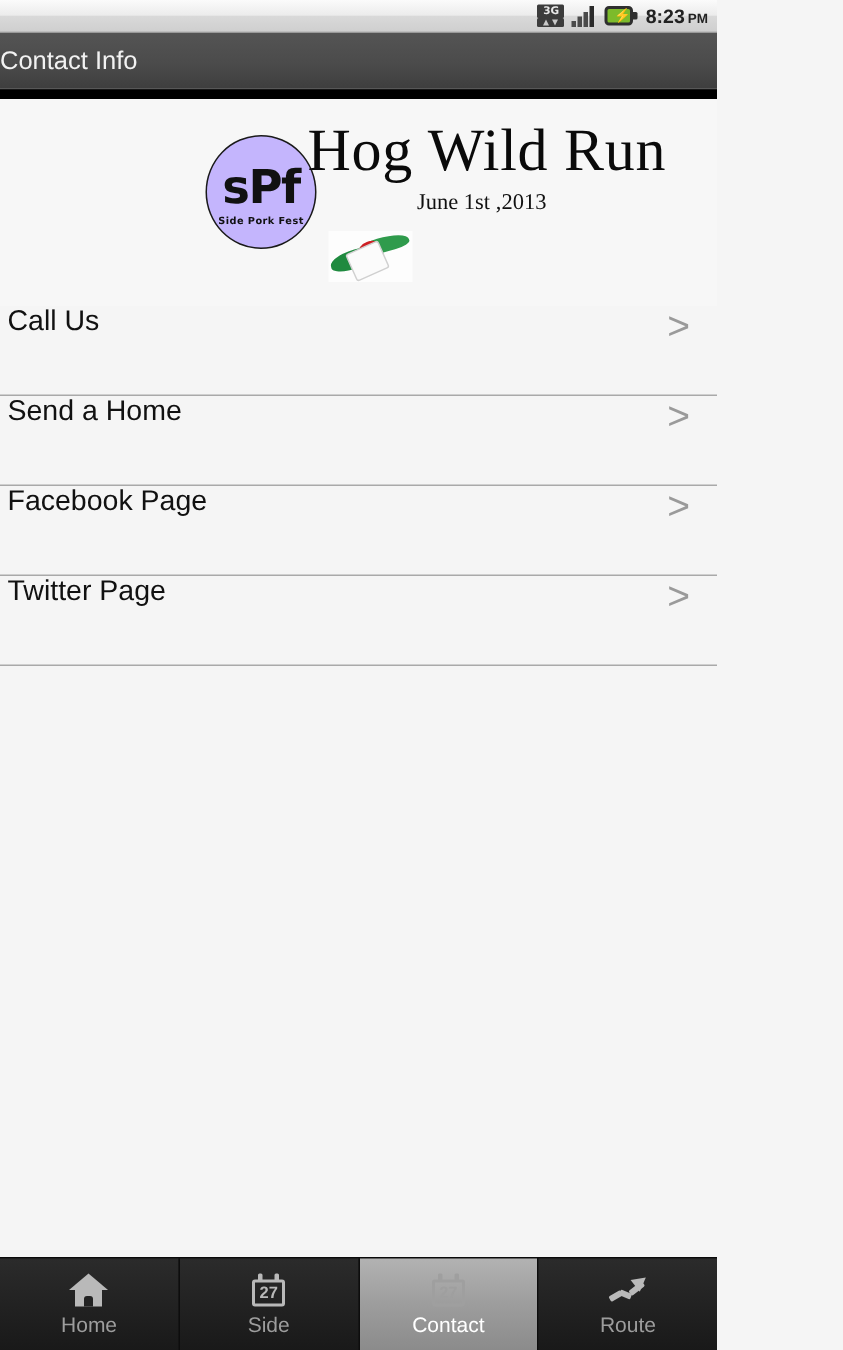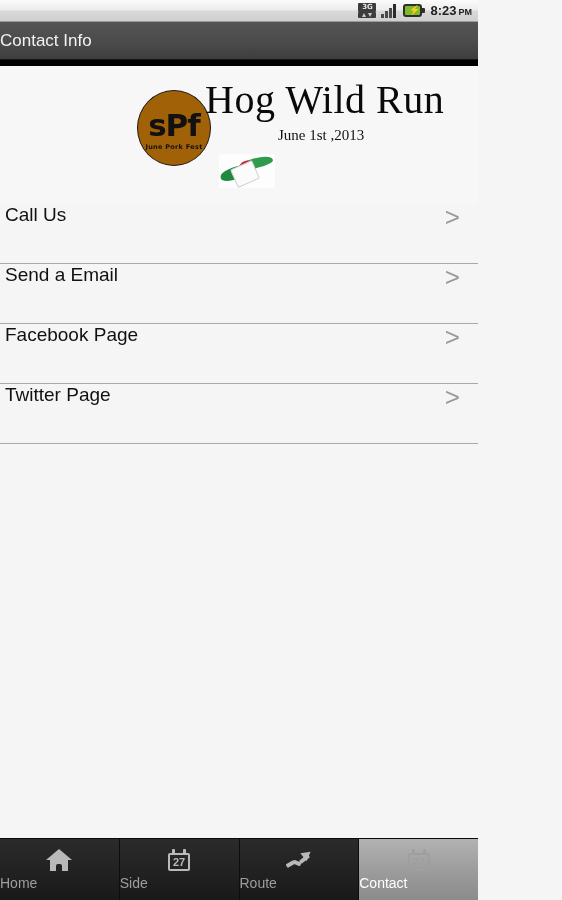--- a/index.html
+++ b/index.html
@@ -80,21 +80,21 @@
 
   
   .banner {
     flex:0 0 138px; height:138px; position:relative;
     background:#f7f7f7; overflow:hidden;
   }
   .spf-logo {
     position:absolute; left:137px; top:24px; width:74px; height:76px;
     border:1.6px solid #1a1a1a; border-radius:50%;
     display:flex; flex-direction:column; align-items:center; justify-content:center;
-    background:#a16207;
+    background:#c4b5fd;
   }
   .spf-logo .spf-mark {
     font-family:"DejaVu Sans", sans-serif;
     font-size:31px; font-weight:bold; color:#111; line-height:30px;
     letter-spacing:-1px; margin-top:4px;
   }
   .spf-logo .spf-sub {
     font-family:"DejaVu Sans", sans-serif;
     font-size:6.5px; font-weight:bold; color:#111; margin-top:3px; letter-spacing:0.3px;
   }
@@ -172,21 +172,21 @@
   }
   .list-filler { background:#f5f5f5; }
 
   
   .tabbar {
     flex:0 0 62px; height:62px; display:flex;
     border-top:1px solid #0a0a0a; background:#1b1b1b;
   }
   .tab {
     flex:1 1 0; position:relative;
-    display:flex; flex-direction:column; justify-content:center;
+    display:flex; flex-direction:column; align-items:center; justify-content:center;
     background:linear-gradient(to bottom,#2b2b2b 0%,#232323 45%,#191919 100%);
     border-right:1px solid #0d0d0d; cursor:pointer; gap:3px;
   }
   .tab:last-child { border-right:none; }
   .tab.active {
     background:linear-gradient(to bottom,#b2b2b2 0%,#9d9d9d 50%,#8b8b8b 100%);
   }
   .tab .tab-label {
     font-family:"Liberation Sans", sans-serif;
     font-size:14px; color:#9d9d9d;
@@ -274,21 +274,21 @@
   </div>
 
   <div class="titlebar">
     <span class="t-text">Contact Info</span>
   </div>
   <div class="black-strip"></div>
 
   <div class="banner">
     <div class="spf-logo">
       <div class="spf-mark">sPf</div>
-      <div class="spf-sub">June Pork Fest</div>
+      <div class="spf-sub">Side Pork Fest</div>
     </div>
     <div class="banner-title">Hog Wild Run</div>
     <div class="banner-date">June 1st ,2013</div>
 
     <div class="sponsor-pepper">
       <span class="leaf-a"></span>
         <span class="leaf-b"></span>
       <span class="chili"></span>
         <span class="white-wrap"></span>
     </div>
@@ -296,21 +296,21 @@
   </div>
 
   <div class="list">
 
     <div class="list-row">
       <span class="row-label">Call Us</span>
       <span class="row-chevron">&gt;</span>
     </div>
 
     <div class="list-row">
-      <span class="row-label">Send a Email</span>
+      <span class="row-label">Send a Home</span>
       <span class="row-chevron">&gt;</span>
     </div>
 
     <div class="list-row">
       <span class="row-label">Facebook Page</span>
       <span class="row-chevron">&gt;</span>
     </div>
 
     <div class="list-row">
       <span class="row-label">Twitter Page</span>
@@ -339,39 +339,39 @@
           <span class="ring l"></span>
             <span class="ring r"></span>
           <span class="frame">
               <span class="daynum">27</span>
             </span>
         </span>
       </span>
       <span class="tab-label">Side</span>
     </div>
 
-    <div class="tab">
-      <span class="tab-ico">
-        <span class="ico-route">
-          <span class="seg s1"></span>
-            <span class="seg s2"></span>
-            <span class="seg s3"></span>
-            <span class="head"></span>
-        </span>
-      </span>
-      <span class="tab-label">Route</span>
-    </div>
-
     <div class="tab active">
       <span class="tab-ico">
         <span class="ico-cal">
           <span class="ring l"></span>
             <span class="ring r"></span>
           <span class="frame">
               <span class="daynum">27</span>
             </span>
         </span>
       </span>
       <span class="tab-label">Contact</span>
     </div>
 
+    <div class="tab">
+      <span class="tab-ico">
+        <span class="ico-route">
+          <span class="seg s1"></span>
+            <span class="seg s2"></span>
+            <span class="seg s3"></span>
+            <span class="head"></span>
+        </span>
+      </span>
+      <span class="tab-label">Route</span>
+    </div>
+
   </div>
 </div>
 
 </body></html>

